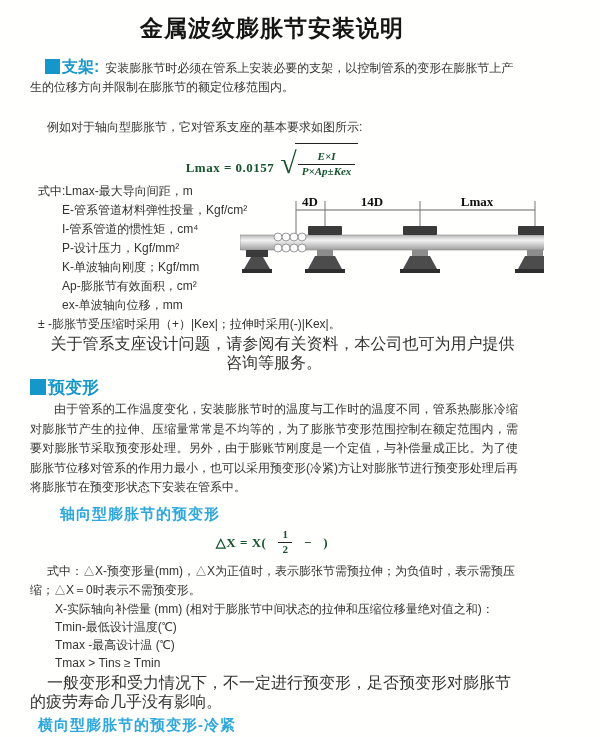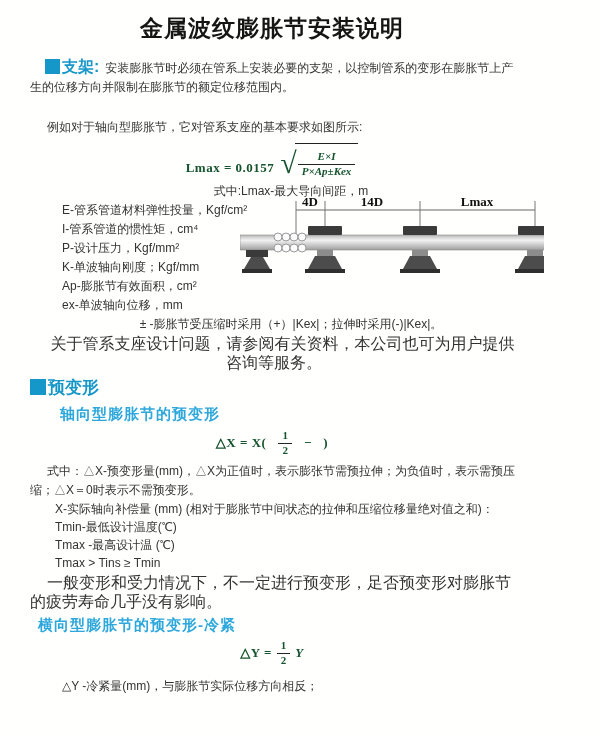--- a/index.html
+++ b/index.html
@@ -40,21 +40,21 @@
     font-size:11px;line-height:1.25;
   }
   .frac .num{display:block;border-bottom:1px solid #222;padding:0 4px;}
   .frac .den{display:block;padding:0 4px;}
   .sqrt{display:inline-flex;align-items:center;margin-left:6px;}
   .rad{font-size:30px;font-weight:400;line-height:1;margin-right:-2px;transform:translateY(1px);}
   .root-body{border-top:1.5px solid #222;padding:2px 3px 0 3px;display:inline-block;}
 
   .defs{margin-top:5px;}
   .def-line{margin-left:62px;font-size:12px;line-height:19px;white-space:nowrap;}
-  .def-line.first{margin-left:38px;text-align:center;}
+  .def-line.first{margin-left:38px;}
   .note{margin:0 26px 0 30px;font-size:16px;line-height:19px;text-indent:17px;text-align:center;}
 
   .sec-h{margin:6px 0 0 30px;height:20px;line-height:20px;
     color:var(--accent);font-size:17px;font-weight:bold;}
   .sec-h .label{vertical-align:top;}
 
   .p-body{margin-top:2px;line-height:19.5px;text-align:justify;text-indent:2em;}
 
   .sub-h{margin:6px 0 0 60px;height:20px;line-height:20px;
     color:var(--subblue);font-size:15px;font-weight:bold;letter-spacing:1px;}
@@ -155,20 +155,21 @@
     <g>
       <rect x="278" y="34" width="34" height="9" rx="1" fill="#3a3a3a"></rect>
       <rect x="287" y="58" width="16" height="6" fill="#8c8c8c"></rect>
       <polygon points="285,64 305,64 312,77 278,77" fill="#4c4c4c"></polygon>
       <rect x="275" y="77" width="40" height="4" fill="#2e2e2e"></rect>
     </g>
   </svg>
 
   <div class="sec-h"><span class="sq sq-lg"></span><span class="label">预变形</span></div>
 
+  <p class="para p-body">由于管系的工作温度变化，安装膨胀节时的温度与工作时的温度不同，管系热膨胀冷缩对膨胀节产生的拉伸、压缩量常常是不均等的，为了膨胀节变形范围控制在额定范围内，需要对膨胀节采取预变形处理。另外，由于膨账节刚度是一个定值，与补偿量成正比。为了使膨胀节位移对管系的作用力最小，也可以采用预变形(冷紧)方让对膨胀节进行预变形处理后再将膨胀节在预变形状态下安装在管系中。</p>
 
   <h3 class="sub-h sub1">轴向型膨胀节的预变形</h3>
 
   <div class="formula-line f2">
     <span class="f-lhs">△X = X(</span>
     <span class="frac">
         <span class="num">1</span>
         <span class="den">2</span>
       </span>
     <span>−</span>

